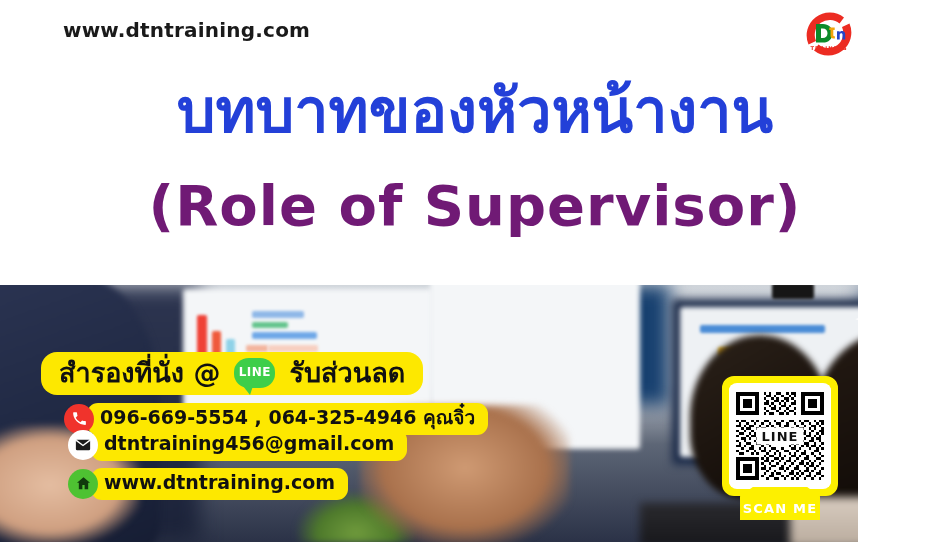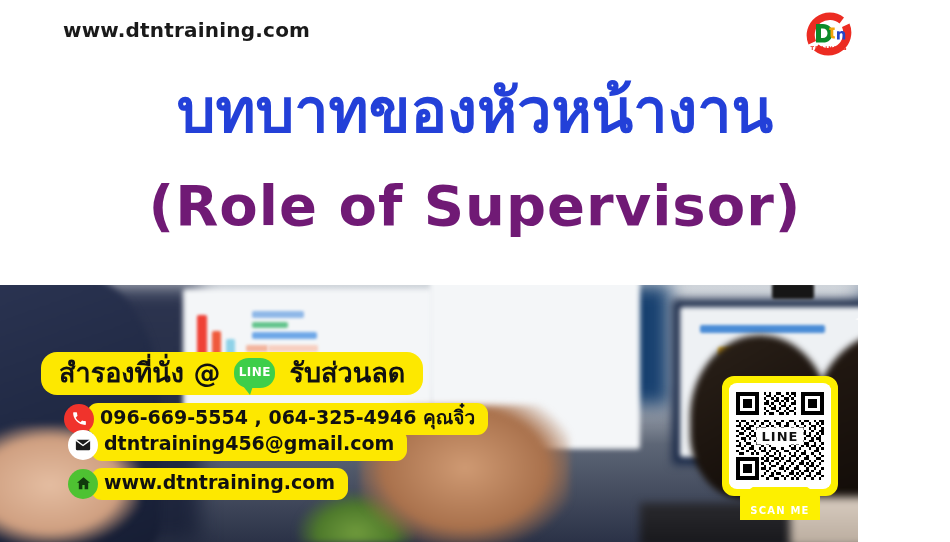--- a/index.html
+++ b/index.html
@@ -142,21 +142,21 @@
     font-family:"DejaVu Sans",sans-serif;font-size:13px;font-weight:700;color:#111;letter-spacing:1px;
   }
   .scan-ribbon{
     position:absolute;left:740px;top:487px;width:80px;height:33px;
     background:#fdf000;
     clip-path:polygon(0 28%,16% 0,84% 0,100% 28%,100% 100%,0 100%);
     display:flex;align-items:flex-end;justify-content:center;
     padding-bottom:4px;box-sizing:border-box;
   }
   .scan-ribbon span{
-    font-family:"DejaVu Sans",sans-serif;font-size:10px;font-weight:700;color:#fff;letter-spacing:1.2px;
+    font-family:"DejaVu Sans",sans-serif;font-size:13px;font-weight:700;color:#fff;letter-spacing:1.2px;
   }
 </style>
 </head>
 <body>
 
 <div class="poster">
 
   <div class="header">
 
     <div class="site-url">www.dtntraining.com</div>

